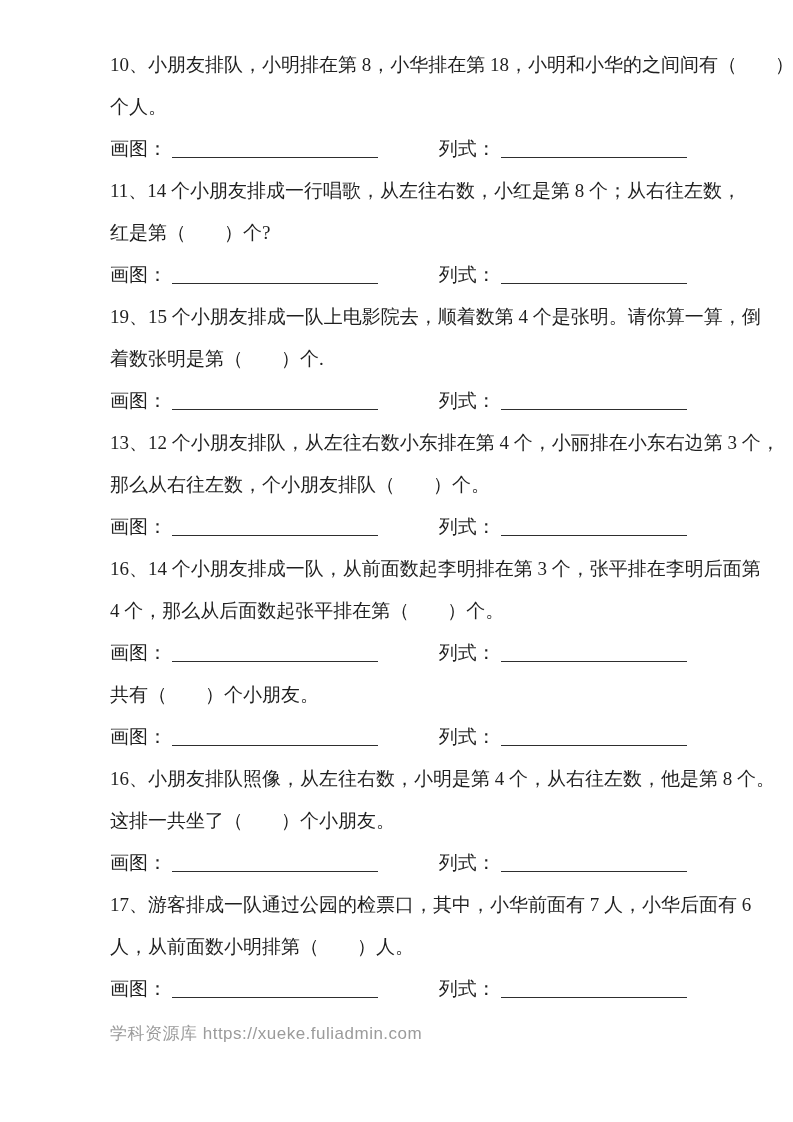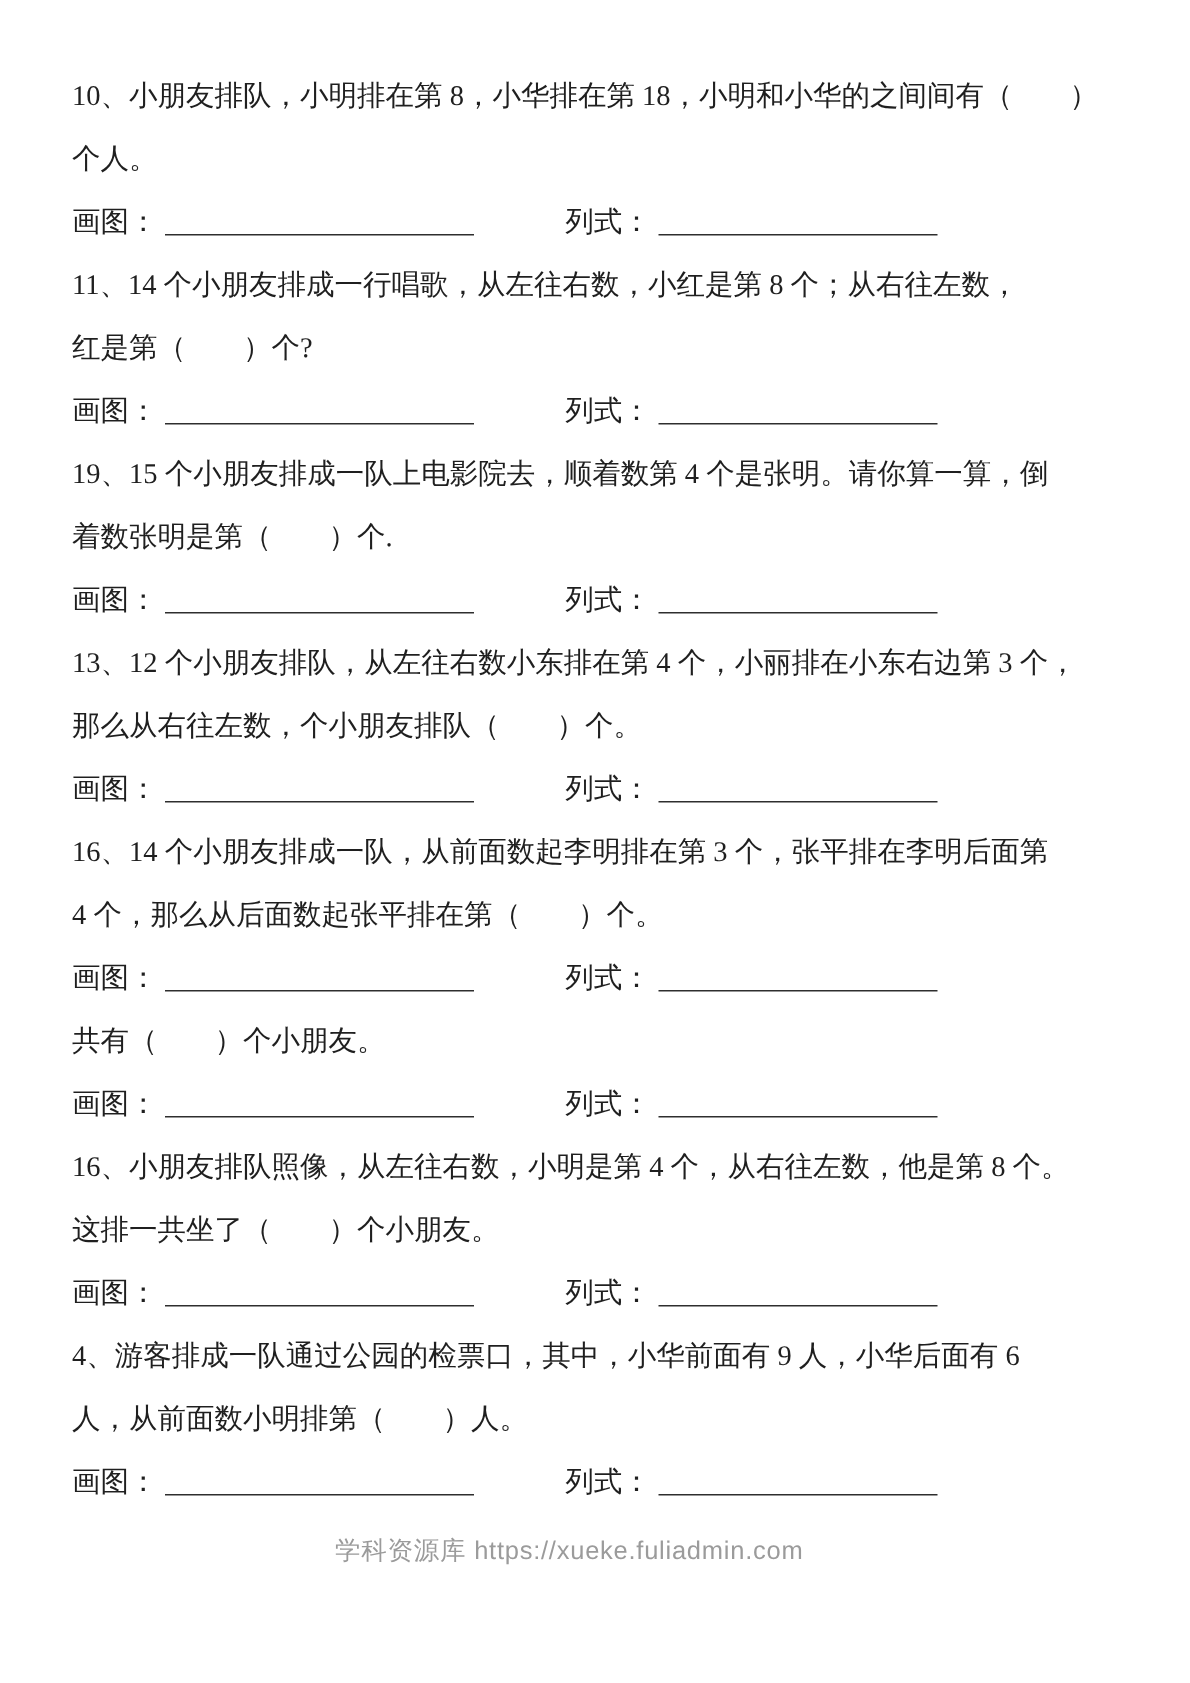--- a/index.html
+++ b/index.html
@@ -11,21 +11,21 @@
     width: 793px;
     height: 1122px;
     overflow: hidden;
     font-family: "Liberation Serif", "DejaVu Serif", serif;
     color: #1f1f1f;
   }
   .page {
     box-sizing: border-box;
     width: 793px;
     height: 902px;
-    padding: 44px 82px 0 48px;
+    padding: 44px 82px 0 110px;
   }
   .problem { }
   .tline {
     height: 42px;
     line-height: 42px;
     font-size: 19px;
     white-space: nowrap;
   }
   .blanks-row {
     height: 42px;
@@ -39,21 +39,20 @@
     display: inline-block;
     height: 1px;
     border-bottom: 1.5px solid #2e2e2e;
     transform: translateY(3px);
     margin-left: 5px;
   }
   .u-draw { width: 206px; }
   .u-eq   { width: 186px; }
   .footer {
     margin-top: 12px;
-    text-align: center;
     font-family: "Liberation Sans", "DejaVu Sans", sans-serif;
     font-size: 17px;
     color: #9b9b9b;
     letter-spacing: 0.5px;
   }
 </style>
 </head>
 <body>
 
 <div class="page">
@@ -114,21 +113,21 @@
   <section class="problem">
     <div class="tline">16、小朋友排队照像，从左往右数，小明是第 4 个，从右往左数，他是第 8 个。</div>
     <div class="tline">这排一共坐了（　　）个小朋友。</div>
     <div class="blanks-row">
       <span class="lab">画图：</span><span class="uline u-draw"></span>
       <span class="lab eq">列式：</span><span class="uline u-eq"></span>
     </div>
   </section>
 
   <section class="problem">
-    <div class="tline">4、游客排成一队通过公园的检票口，其中，小华前面有 9 人，小华后面有 6</div>
+    <div class="tline">17、游客排成一队通过公园的检票口，其中，小华前面有 7 人，小华后面有 6</div>
     <div class="tline">人，从前面数小明排第（　　）人。</div>
     <div class="blanks-row">
       <span class="lab">画图：</span><span class="uline u-draw"></span>
       <span class="lab eq">列式：</span><span class="uline u-eq"></span>
     </div>
   </section>
 
   <div class="footer">
     <span>学科资源库 https://xueke.fuliadmin.com</span>
   </div>

